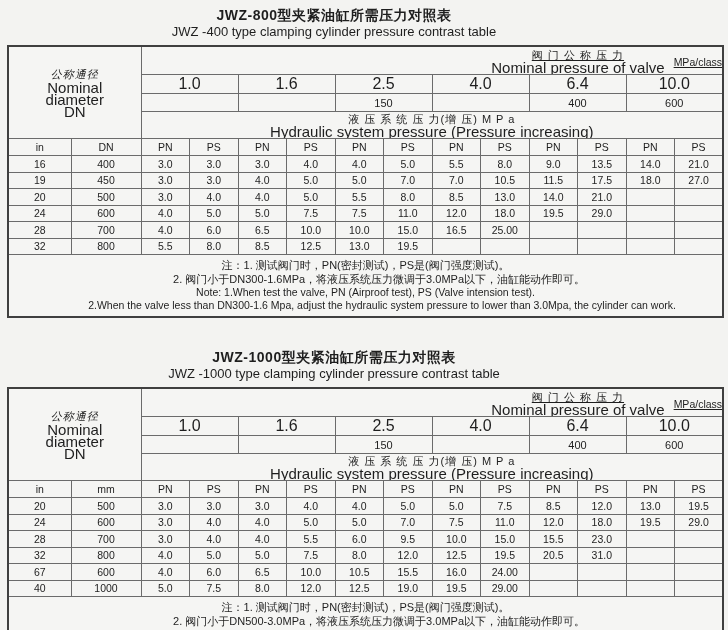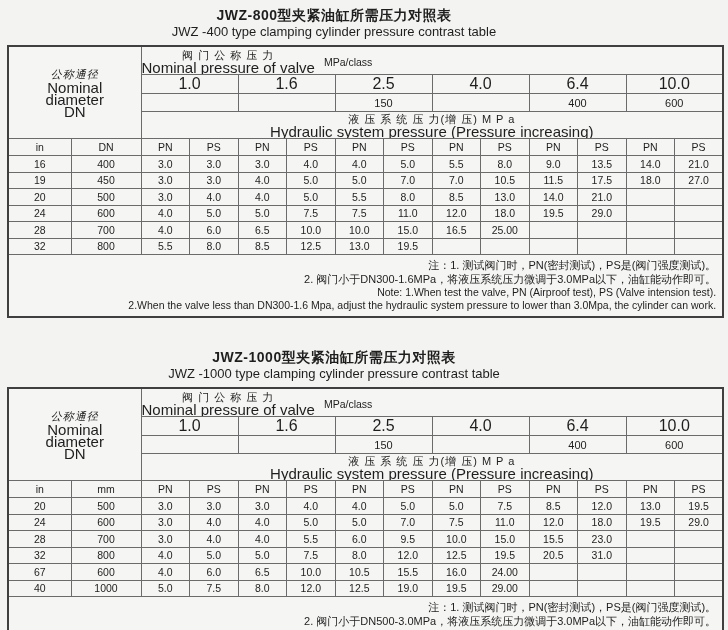--- a/index.html
+++ b/index.html
@@ -42,25 +42,25 @@
   .ptable tr.r-class th { height: 17px; font-size: 16px; }
   .ptable tr.r-cval th  { height: 17px; font-size: 11px; }
   .ptable tr.r-hyd th   { height: 25px; }
   .ptable tr.r-units th { height: 16px; }
   .ptable tr.data td    { height: 15.5px; }
 
   .zh { font-size: 11px; line-height: 14px; letter-spacing: 1px; }
   .en { font-size: 15px; line-height: 12px; letter-spacing: 0; }
 
   .diam-cell .zh { margin-bottom: 1px; font-style: italic; }
-  .valve-wrap { display: flex; align-items: center; justify-content: flex-start; }
+  .valve-wrap { display: flex; align-items: center; justify-content: flex-end; text-decoration: underline; }
   .valve-unit { font-size: 10.5px; margin-left: 9px; margin-top: 3px; }
 
   td.notes-cell {
-    text-align: right;
+    text-align: center;
     padding: 3px 6px 4px 6px;
     white-space: normal;
   }
   .note-zh { font-size: 11px; line-height: 14px; }
   .note-en { font-size: 10.5px; line-height: 13px; }
   .note-indent-zh { padding-left: 27px; }
   .note-indent-en { padding-left: 33px; }
 </style>
 </head>
 <body>

